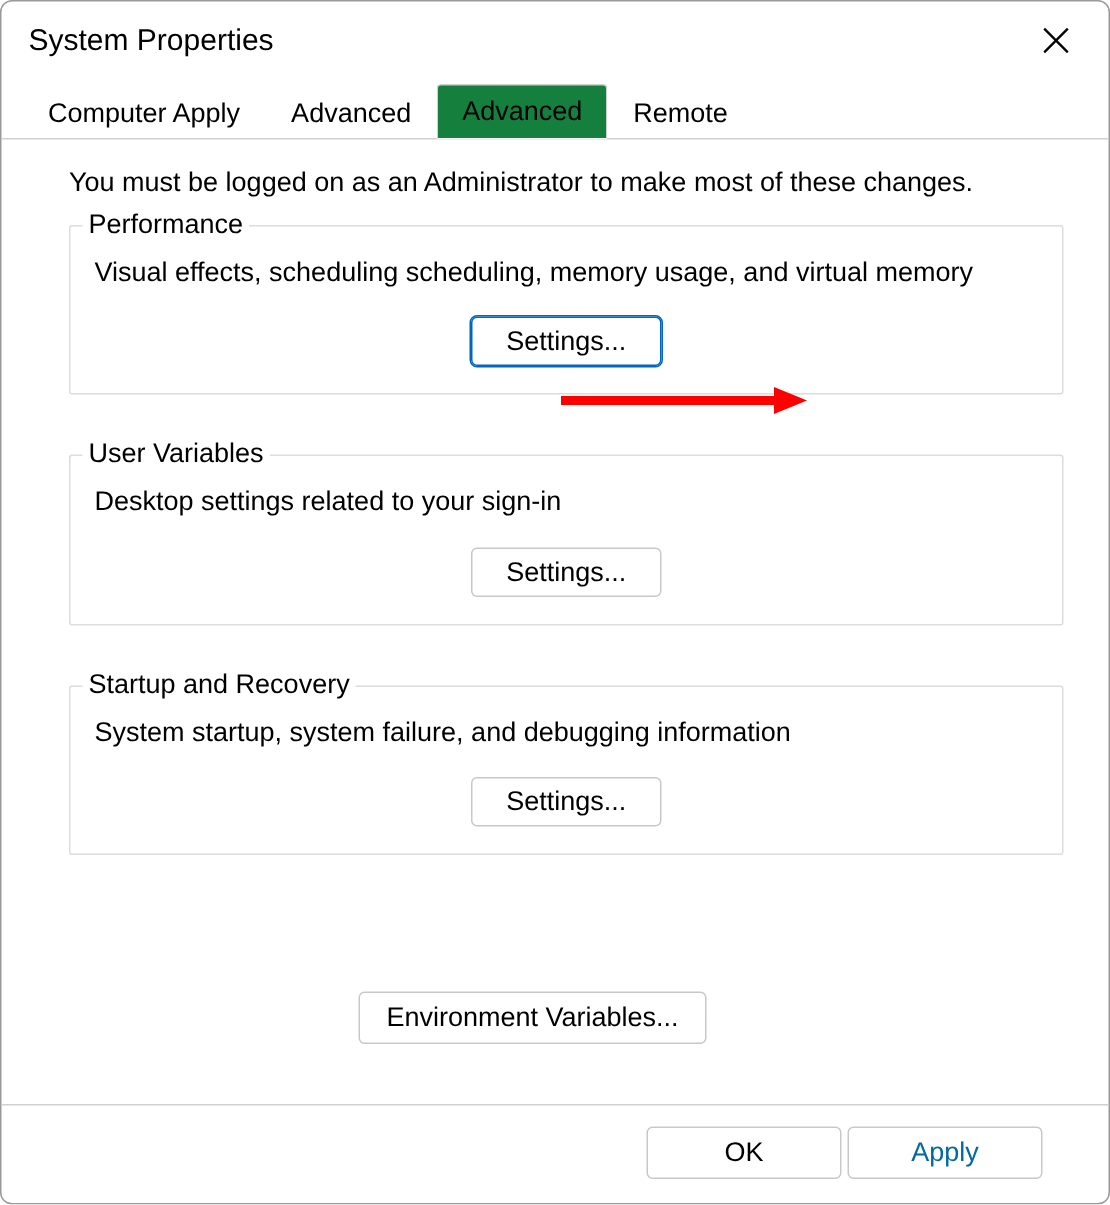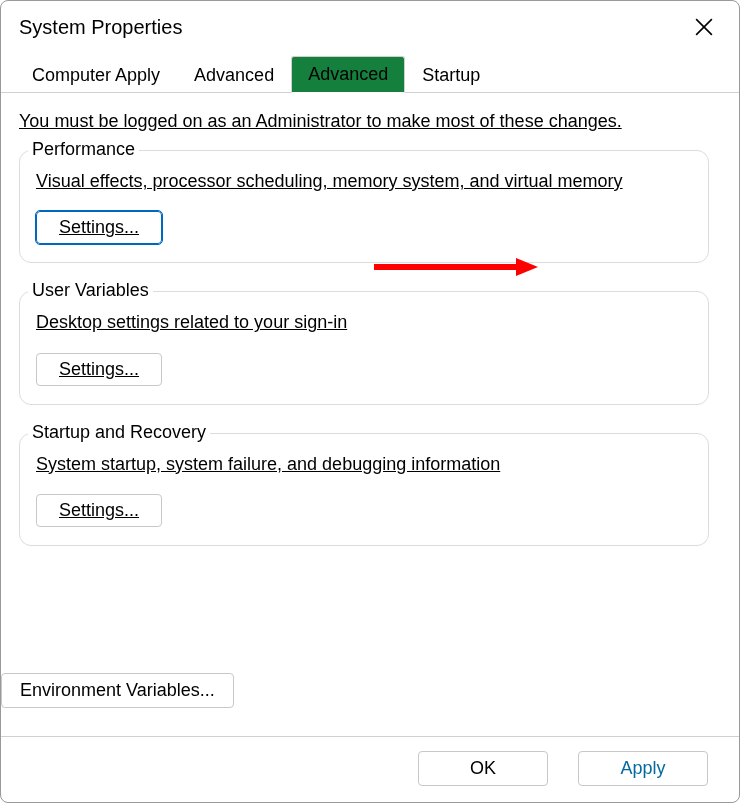--- a/index.html
+++ b/index.html
@@ -72,84 +72,83 @@
       background: transparent;
     }
     .tab.active {
       border: 1px solid #d0d0d0;
       border-bottom: 1px solid #fff;
       background: #15803d;
       border-radius: 3px 3px 0 0;
     }
     .content {
       flex: 1;
-      padding: 18px 30px 10px 18px;
+      padding: 18px 30px 10px 45px;
       overflow: hidden;
-      text-decoration: underline;
     }
     .intro {
       font-size: 18px;
       margin-bottom: 18px;
     }
     .groupbox {
       border: 1px solid #dcdcdc;
-      border-radius: 12px;
-      margin-bottom: 28px;
+      border-radius: 2px;
+      margin-bottom: 40px;
       padding: 18px 16px 18px 16px;
       position: relative;
     }
     .groupbox-legend {
       position: absolute;
       top: -12px;
       left: 8px;
       background: #fff;
       padding: 0 4px;
       font-size: 18px;
     }
     .groupbox-desc {
       font-size: 18px;
       line-height: 1.35;
       margin-bottom: 18px;
     }
     .btn-row {
       display: flex;
-      justify-content: flex-start;
+      justify-content: center;
     }
     .btn {
       font-family: inherit;
       font-size: 18px;
       padding: 5px 22px;
       min-width: 120px;
       background: #fff;
       border: 1px solid #c8c8c8;
       border-radius: 4px;
       cursor: pointer;
       color: #000;
     }
     .btn.highlight {
       border: 1px solid #0067c0;
       outline: 1px solid #0067c0;
     }
     .env-row {
       display: flex;
-      justify-content: flex-start;
+      justify-content: center;
       padding: 0 30px 0 0;
       margin-top: -6px;
-      margin-bottom: 28px;
+      margin-bottom: 40px;
     }
     .env-btn {
       min-width: 220px;
       padding: 6px 18px;
     }
     .footer {
       border-top: 1px solid #d0d0d0;
-      padding: 14px 31px 16px 30px;
+      padding: 14px 44px 16px 30px;
       display: flex;
       justify-content: flex-end;
-      gap: 30px;
+      gap: 4px;
     }
     .footer .btn {
       min-width: 130px;
       padding: 6px 22px;
     }
     .btn.disabled {
       color: #0369a1;
       cursor: default;
     }
     .arrow-annotation {
@@ -174,30 +173,30 @@
         <line x1="1" y1="1" x2="15" y2="15" stroke="#000" stroke-width="1.4"></line>
         <line x1="15" y1="1" x2="1" y2="15" stroke="#000" stroke-width="1.4"></line>
       </svg>
     </div>
   </div>
 
   <div class="tab-row">
     <div class="tab">Computer Apply</div>
     <div class="tab">Advanced</div>
     <div class="tab active">Advanced</div>
-    <div class="tab">Startup</div>
+    <div class="tab">Remote</div>
   </div>
 
   <div class="content">
 
     <div class="intro">You must be logged on as an Administrator to make most of these changes.</div>
 
     <div class="groupbox">
       <div class="groupbox-legend">Performance</div>
-      <div class="groupbox-desc">Visual effects, processor scheduling, memory system, and virtual memory</div>
+      <div class="groupbox-desc">Visual effects, scheduling scheduling, memory usage, and virtual memory</div>
       <div class="btn-row">
         <button class="btn highlight">Settings...</button>
       </div>
     </div>
 
     <div class="groupbox">
       <div class="groupbox-legend">User Variables</div>
       <div class="groupbox-desc">Desktop settings related to your sign-in</div>
       <div class="btn-row">
         <button class="btn">Settings...</button>

